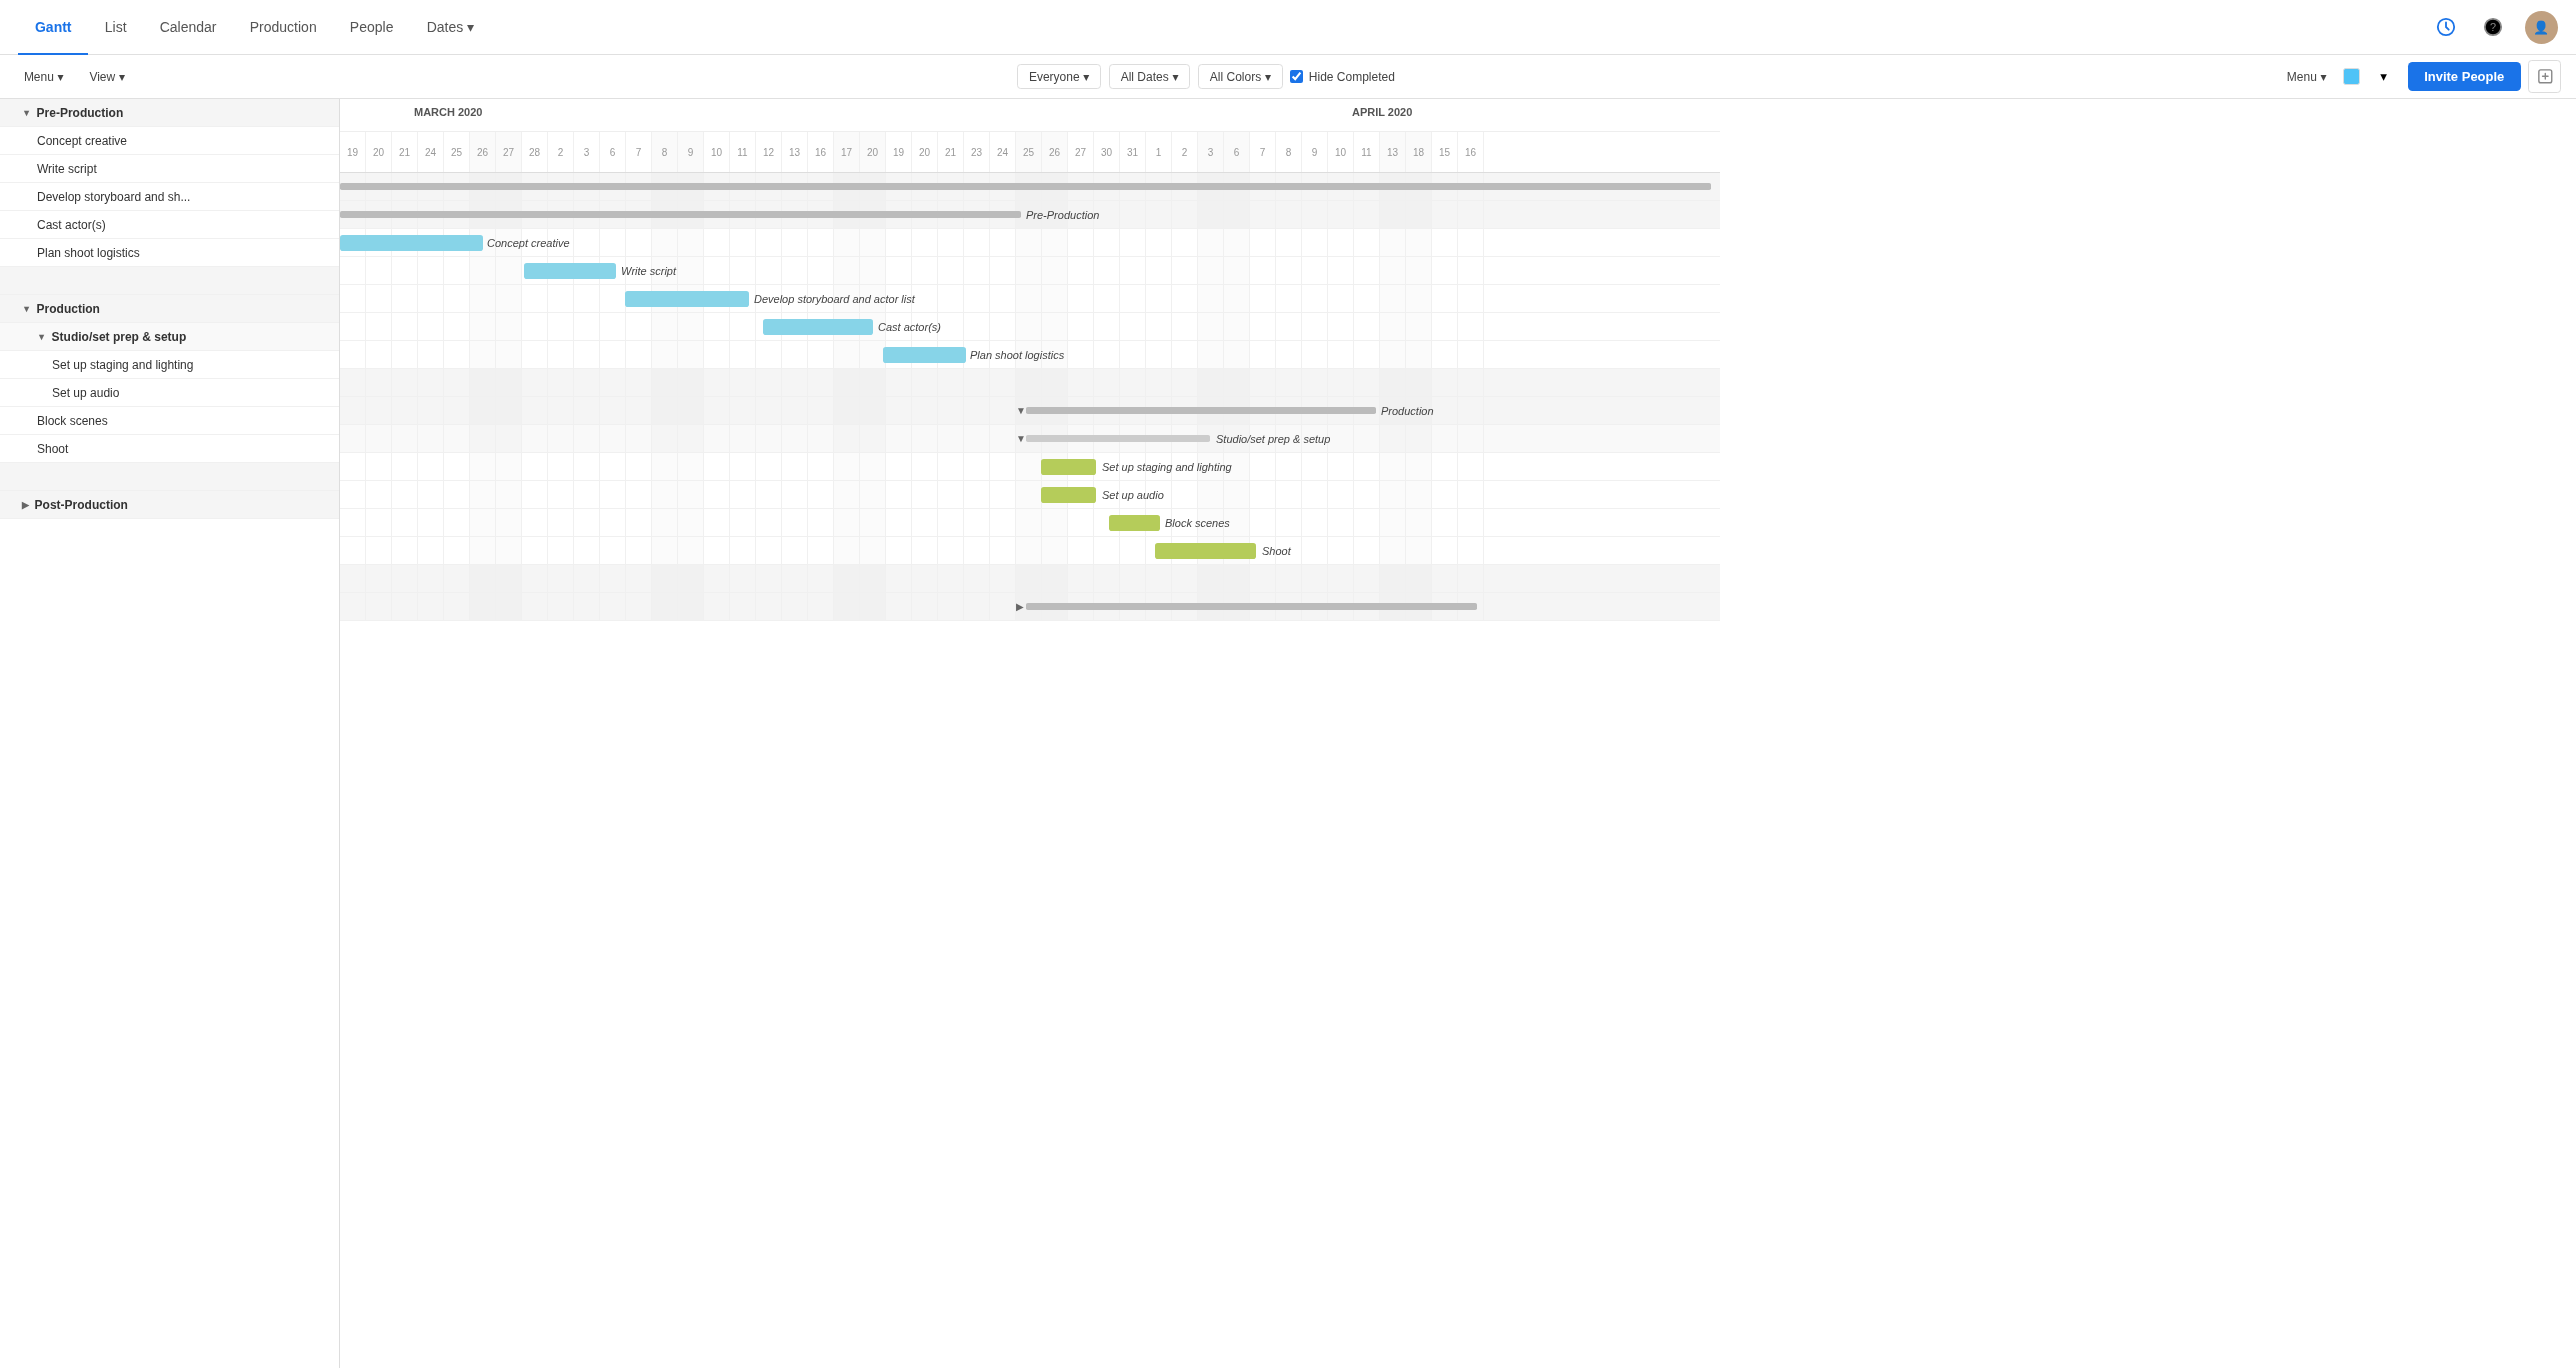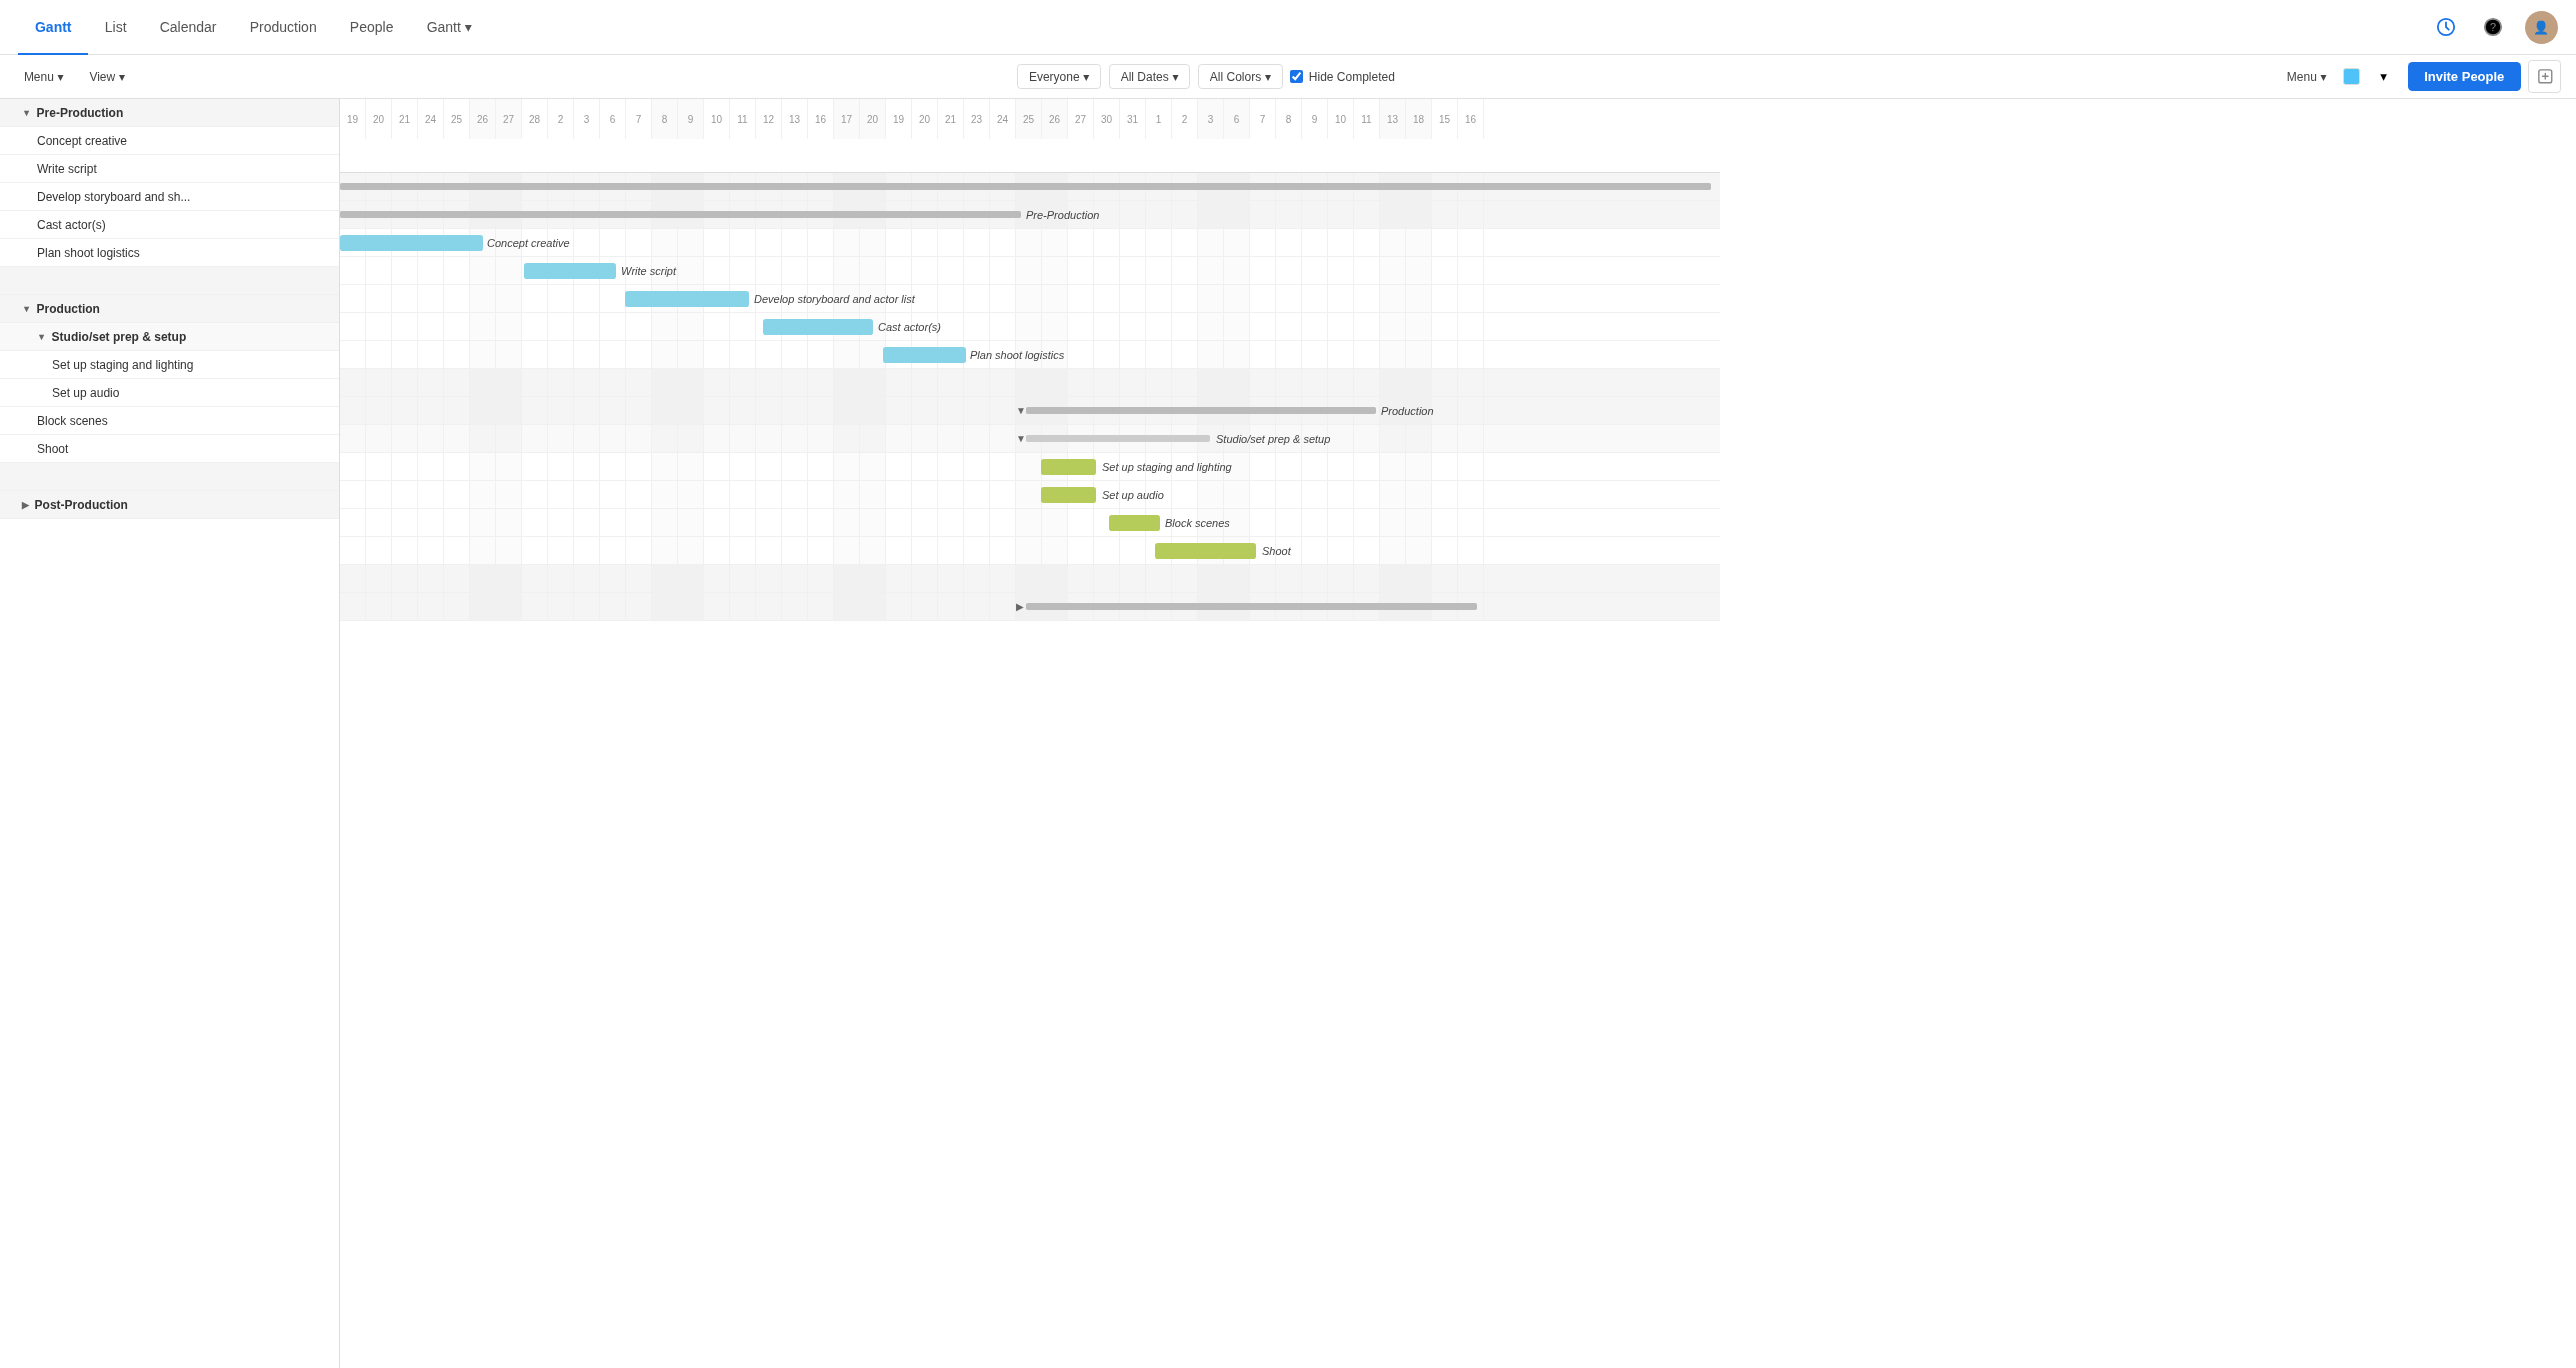--- a/index.html
+++ b/index.html
@@ -112,21 +112,21 @@
   </style>
 </head>
 <body>
 
 <div class="top-nav">
   <div class="nav-item active">Gantt</div>
   <div class="nav-item">List</div>
   <div class="nav-item">Calendar</div>
   <div class="nav-item">Production</div>
   <div class="nav-item">People</div>
-  <div class="nav-item more">Gantt ▾</div>
+  <div class="nav-item more">Dates ▾</div>
   <div class="nav-right">
     <button class="nav-icon-btn" title="Activity">
       <svg width="20" height="20" viewBox="0 0 22 22" fill="none">
         <circle cx="11" cy="11" r="9" stroke="#1a73e8" stroke-width="2"></circle>
         <path d="M11 6v5l3 3" stroke="#1a73e8" stroke-width="2" stroke-linecap="round"></path>
       </svg>
     </button>
     <button class="nav-icon-btn" title="Help">
       <svg width="20" height="20" viewBox="0 0 22 22">
         <circle cx="11" cy="11" r="9" stroke="#888" stroke-width="2"></circle>
@@ -228,20 +228,24 @@
       <span class="collapse-arrow">▶</span>
       <span>Post-Production</span>
     </div>
   </div>
 
   <div class="chart-panel">
     <div class="chart-inner" style="width:1380px; position:relative;">
 
       <div style="height:74px; border-bottom:0.9px solid #ddd; background:#fff; position:sticky; top:0; z-index:10;">
 
+        <div style="height:33px; border-bottom:0.9px solid #eee; position:relative; background:#fff;">
+          <span style="position:absolute; left:74px; top:7.4px; font-size:11px; font-weight:600; color:#555;">MARCH 2020</span>
+          <span style="position:absolute; left:1012px; top:7.4px; font-size:11px; font-weight:600; color:#555;">APRIL 2020</span>
+        </div>
 
         <div style="height:40px; display:flex; align-items:center;">
 
           <div id="day-cells" style="display:flex; height:40px;">
               <div style="min-width: 26px; width: 26px; height: 40px; display: flex; align-items: center; justify-content: center; font-size: 10px; color: rgb(153, 153, 153); border-right: 0.9px solid rgb(240, 240, 240); flex-shrink: 0;">19</div>
               <div style="min-width: 26px; width: 26px; height: 40px; display: flex; align-items: center; justify-content: center; font-size: 10px; color: rgb(153, 153, 153); border-right: 0.9px solid rgb(240, 240, 240); flex-shrink: 0;">20</div>
               <div style="min-width: 26px; width: 26px; height: 40px; display: flex; align-items: center; justify-content: center; font-size: 10px; color: rgb(153, 153, 153); border-right: 0.9px solid rgb(240, 240, 240); flex-shrink: 0;">21</div>
               <div style="min-width: 26px; width: 26px; height: 40px; display: flex; align-items: center; justify-content: center; font-size: 10px; color: rgb(153, 153, 153); border-right: 0.9px solid rgb(240, 240, 240); flex-shrink: 0;">24</div>
               <div style="min-width: 26px; width: 26px; height: 40px; display: flex; align-items: center; justify-content: center; font-size: 10px; color: rgb(153, 153, 153); border-right: 0.9px solid rgb(240, 240, 240); flex-shrink: 0;">25</div>
               <div style="min-width: 26px; width: 26px; height: 40px; display: flex; align-items: center; justify-content: center; font-size: 10px; color: rgb(153, 153, 153); border-right: 0.9px solid rgb(240, 240, 240); flex-shrink: 0; background: rgb(250, 250, 250);">26</div>

